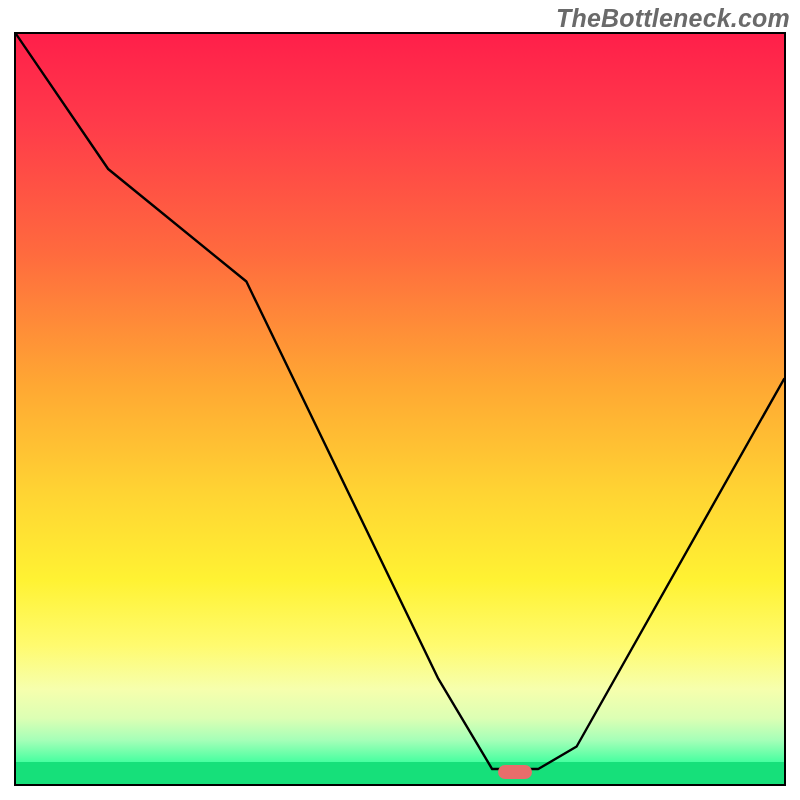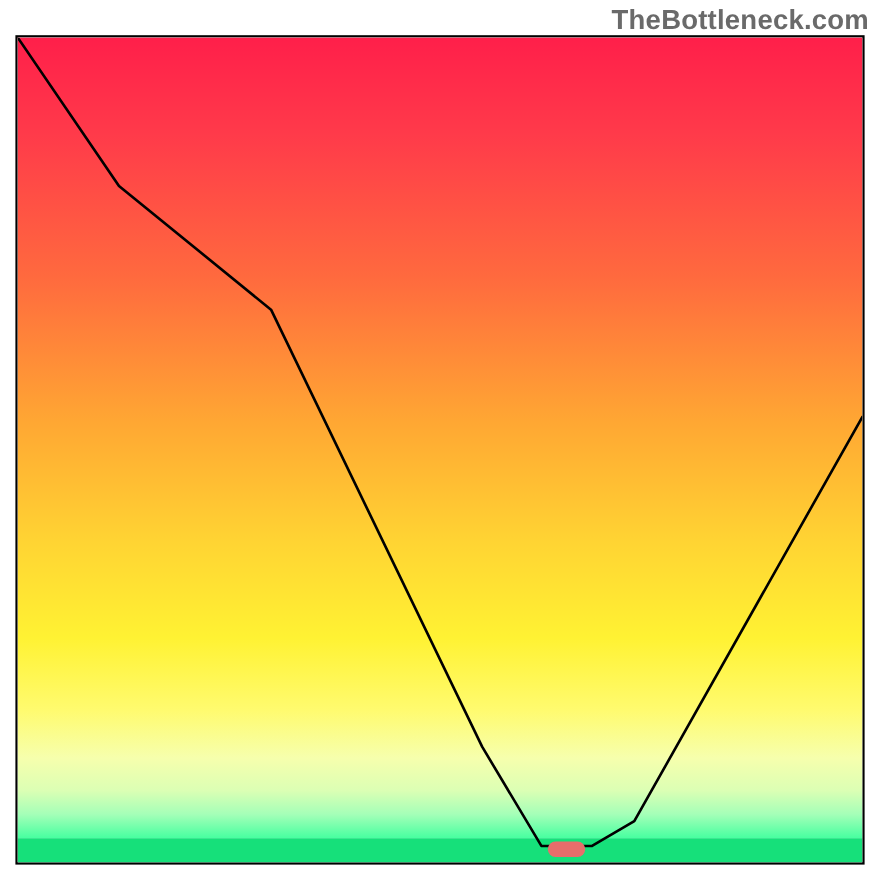--- a/index.html
+++ b/index.html
@@ -8,20 +8,21 @@
     width: 800px;
     height: 800px;
     background: #ffffff;
     font-family: Arial, Helvetica, sans-serif;
     overflow: hidden;
   }
   .frame {
     position: relative;
     width: 800px;
     height: 800px;
+    font-style: italic;
   }
   .watermark {
     position: absolute;
     top: 4px;
     right: 10px;
     font-size: 25px;
     font-weight: 600;
     color: #6a6a6a;
     letter-spacing: 0.2px;
     user-select: none;

